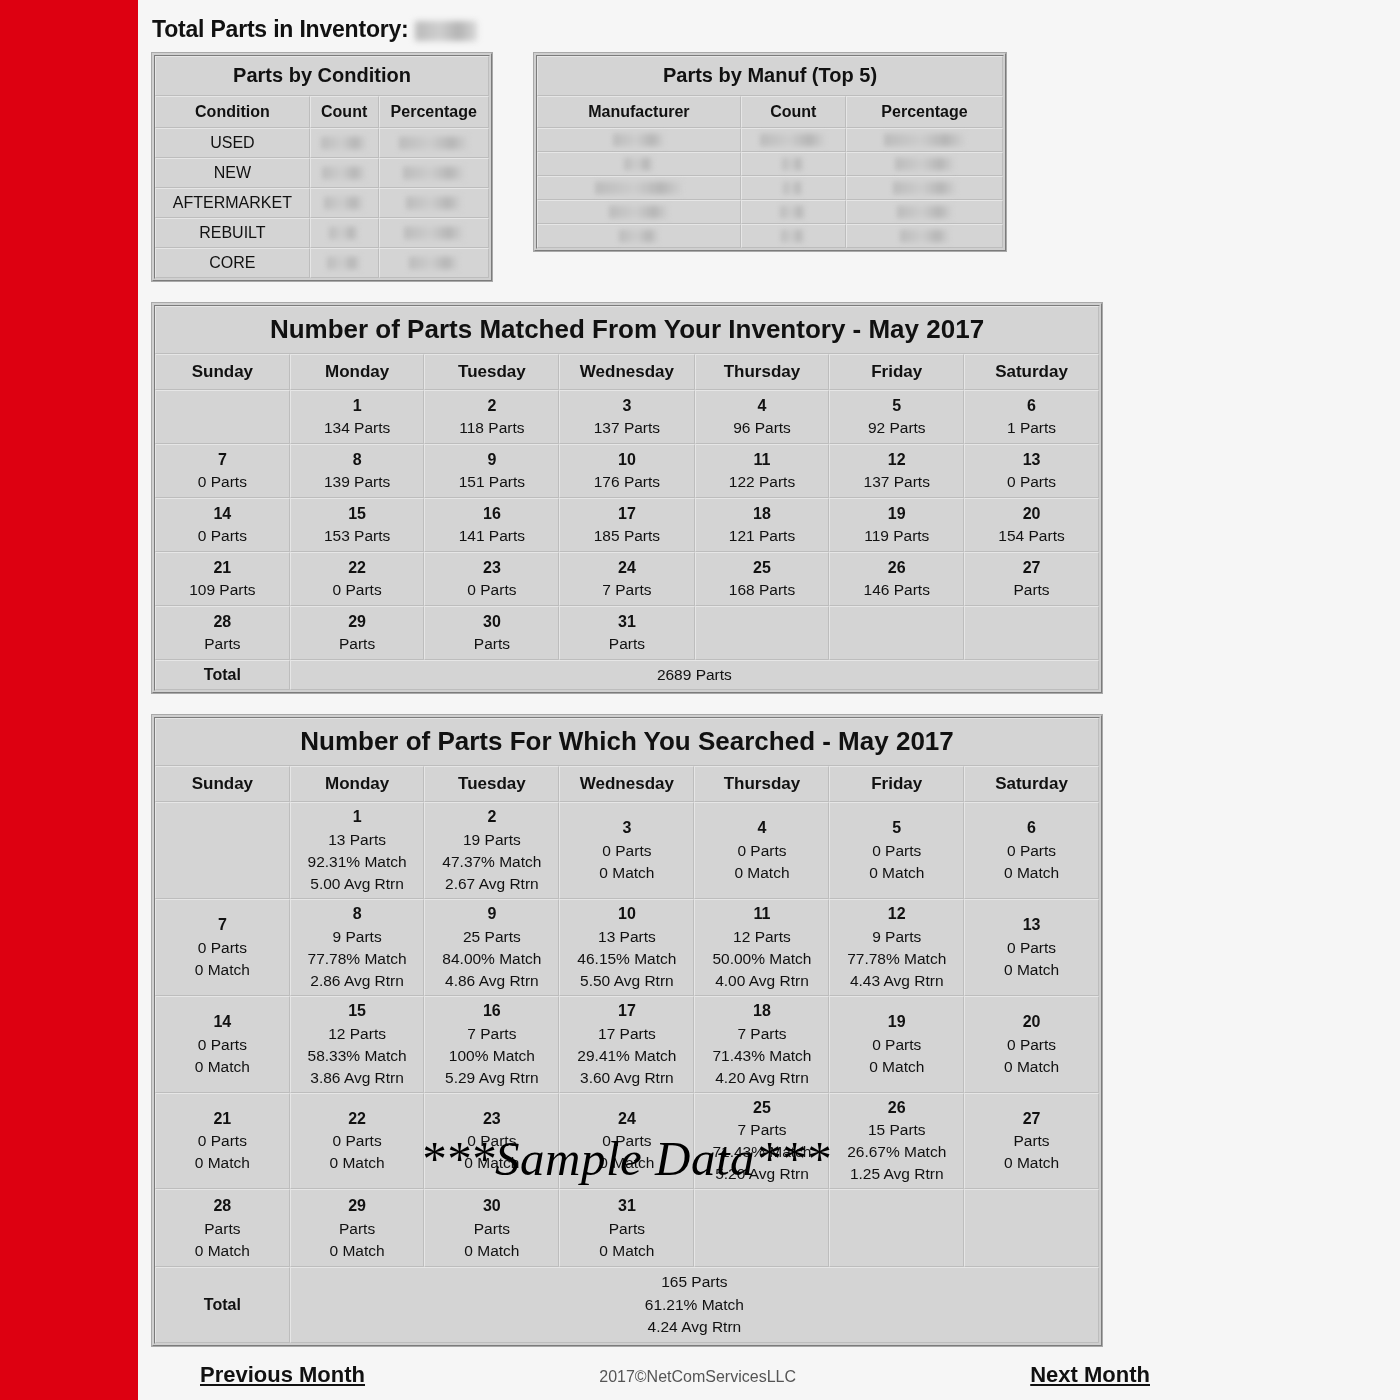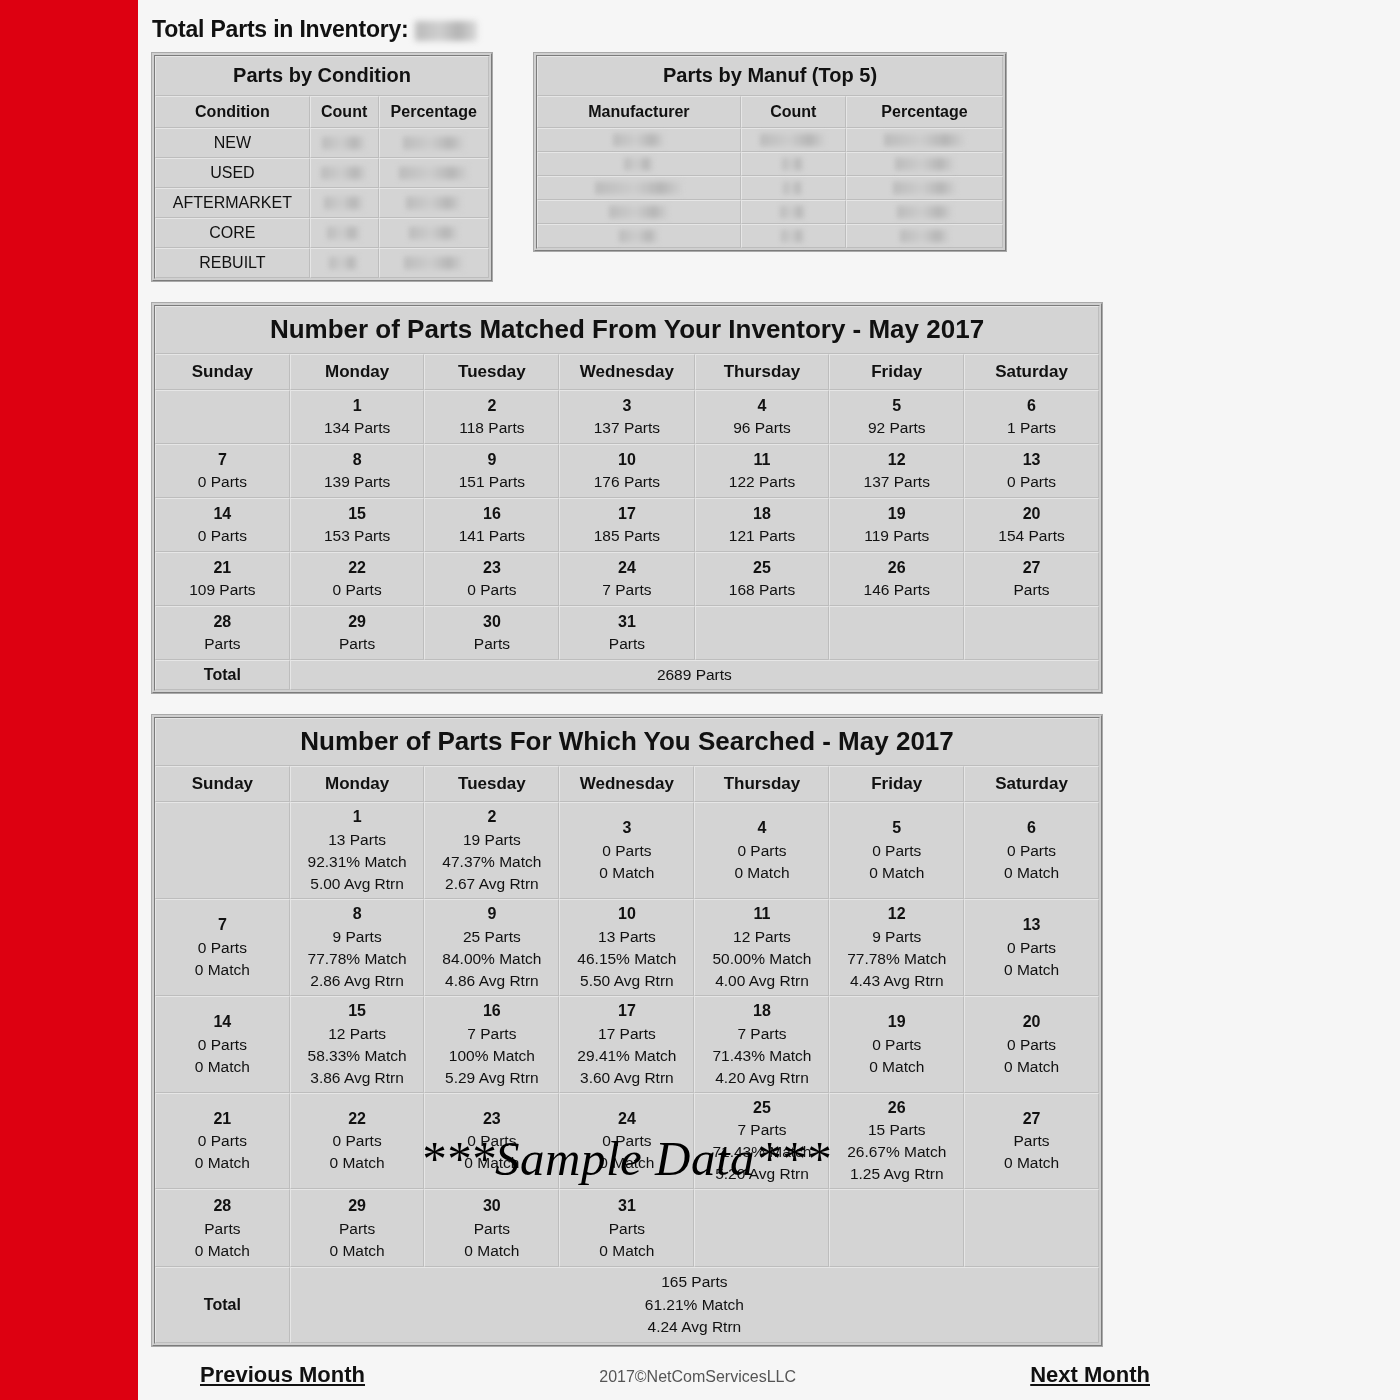--- a/index.html
+++ b/index.html
@@ -126,62 +126,62 @@
               <th class="caption" colspan="3">Parts by Condition</th>
             </tr>
           <tr>
             <th class="colhead h-cond">Condition</th>
             <th class="colhead h-count">Count</th>
             <th class="colhead h-pct">Percentage</th>
           </tr>
         </thead>
         <tbody id="cond-body">
             <tr>
+              <td class="lbl">USED</td>
+              <td class="bcell">
+                <div class="bbar" style="width: 46px;"></div>
+              </td>
+              <td class="bcell">
+                <div class="bbar" style="width: 70px;"></div>
+              </td>
+            </tr>
+            <tr>
               <td class="lbl">NEW</td>
               <td class="bcell">
                 <div class="bbar" style="width: 44px;"></div>
               </td>
               <td class="bcell">
                 <div class="bbar" style="width: 62px;"></div>
               </td>
             </tr>
             <tr>
-              <td class="lbl">USED</td>
-              <td class="bcell">
-                <div class="bbar" style="width: 46px;"></div>
-              </td>
-              <td class="bcell">
-                <div class="bbar" style="width: 70px;"></div>
-              </td>
-            </tr>
-            <tr>
               <td class="lbl">AFTERMARKET</td>
               <td class="bcell">
                 <div class="bbar" style="width: 40px;"></div>
               </td>
               <td class="bcell">
                 <div class="bbar" style="width: 56px;"></div>
               </td>
             </tr>
             <tr>
+              <td class="lbl">REBUILT</td>
+              <td class="bcell">
+                <div class="bbar" style="width: 30px;"></div>
+              </td>
+              <td class="bcell">
+                <div class="bbar" style="width: 60px;"></div>
+              </td>
+            </tr>
+            <tr>
               <td class="lbl">CORE</td>
               <td class="bcell">
                 <div class="bbar" style="width: 34px;"></div>
               </td>
               <td class="bcell">
                 <div class="bbar" style="width: 50px;"></div>
-              </td>
-            </tr>
-            <tr>
-              <td class="lbl">REBUILT</td>
-              <td class="bcell">
-                <div class="bbar" style="width: 30px;"></div>
-              </td>
-              <td class="bcell">
-                <div class="bbar" style="width: 60px;"></div>
               </td>
             </tr>
           </tbody>
       </table>
 
       <table class="grid manuf">
         <thead>
           <tr>
               <th class="caption" colspan="3">Parts by Manuf (Top 5)</th>
             </tr>

